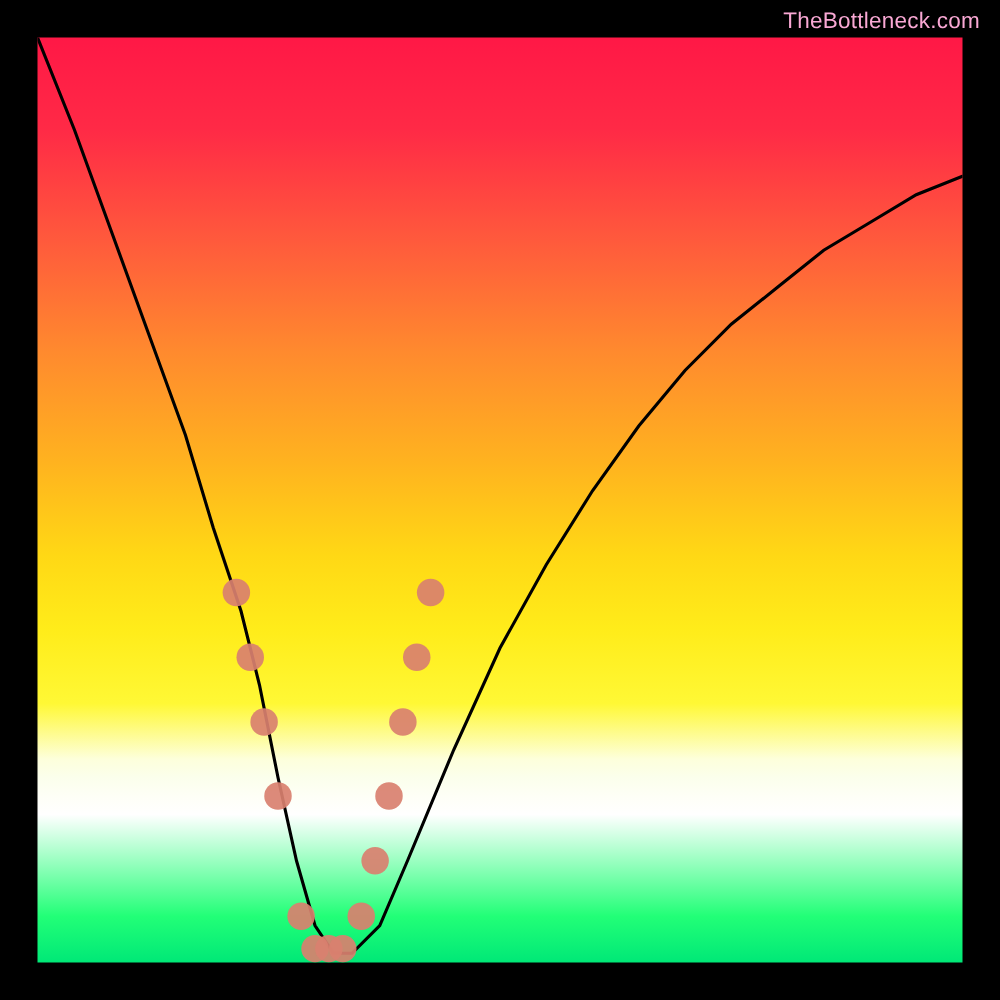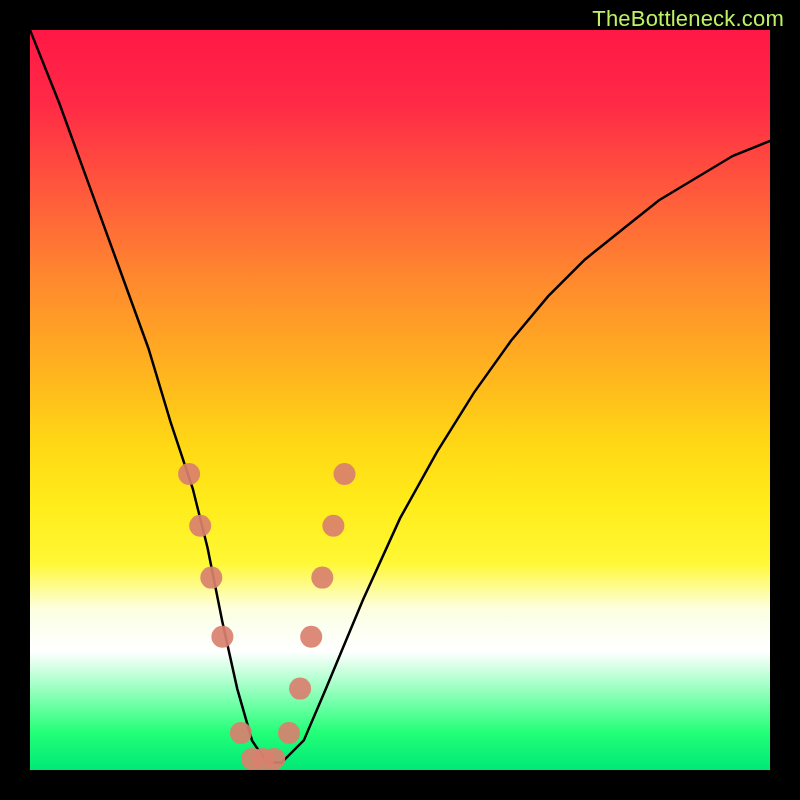--- a/index.html
+++ b/index.html
@@ -36,22 +36,22 @@
       #fefff6 82%,
       #ffffff 84%,
       #22ff77 95%,
       #00e877 100%
     );
   }
   .watermark {
     position: absolute;
     top: 6px;
     right: 16px;
-    color: #bef264;
-    font-size: 22px;
+    color: #f9a8d4;
+    font-size: 18px;
     font-weight: 500;
     letter-spacing: 0.2px;
   }
   svg.curves {
     position: absolute;
     left: 0; top: 0;
     width: 100%;
     height: 100%;
   }
 </style>

